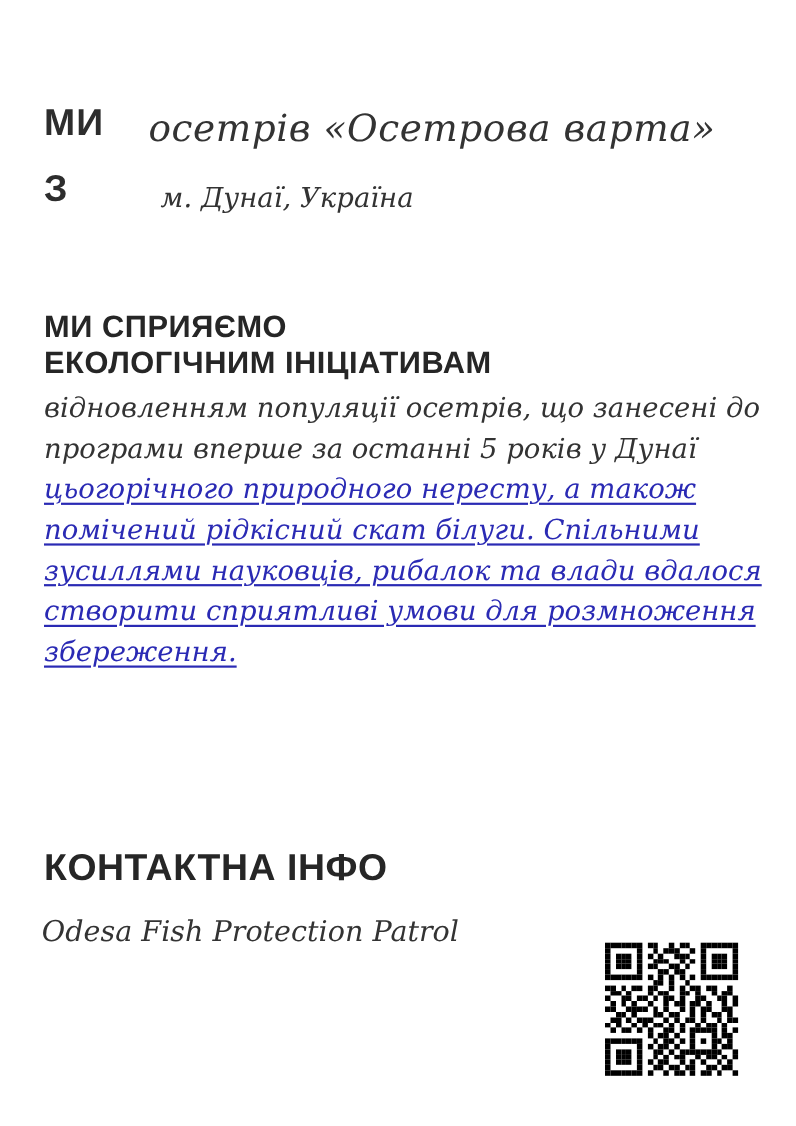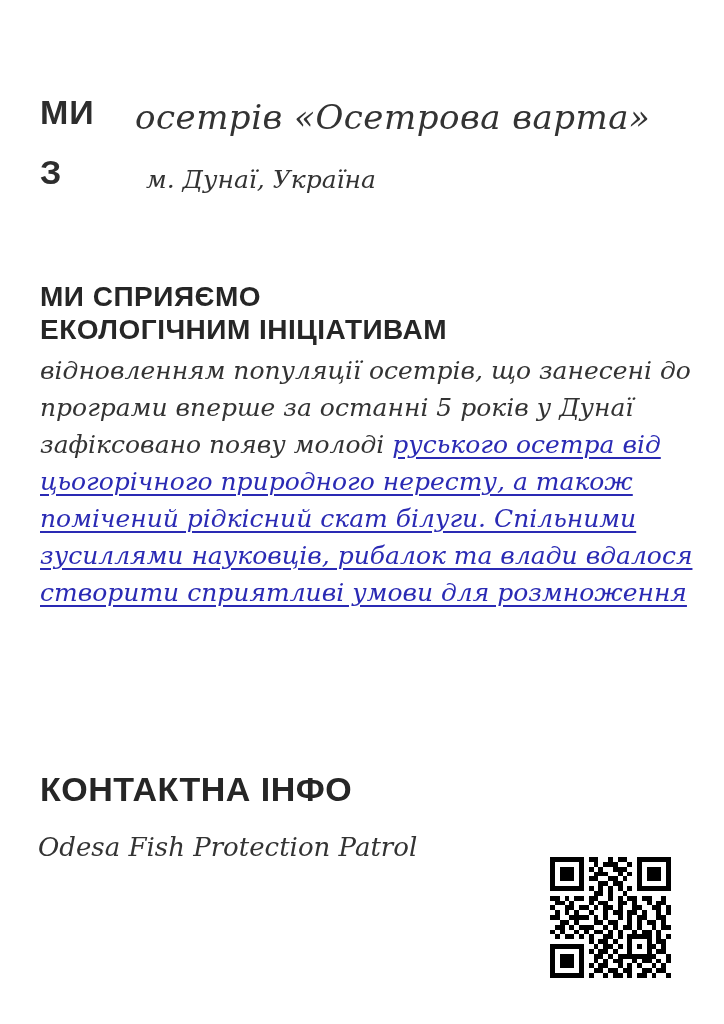--- a/index.html
+++ b/index.html
@@ -106,36 +106,36 @@
   <div>МИ СПРИЯЄМО</div>
   <div>ЕКОЛОГІЧНИМ ІНІЦІАТИВАМ</div>
 </div>
 
 <div class="abs script paragraph">
   <div class="line">
     <span class="seg-plain">відновленням популяції осетрів, що занесені до</span><span class="seg-link"></span>
   </div>
   <div class="line">
     <span class="seg-plain">програми вперше за останні 5 років у Дунаї</span><span class="seg-link"></span>
-  </div>
-  <div class="line">
-    <span class="seg-plain">зафіксовано появу молоді </span><span class="seg-link">руського осетра від</span>
   </div>
   <div class="line">
     <span class="seg-plain"></span><span class="seg-link">цьогорічного природного нересту, а також</span>
   </div>
   <div class="line">
     <span class="seg-plain"></span><span class="seg-link">помічений рідкісний скат білуги. Спільними</span>
   </div>
   <div class="line">
     <span class="seg-plain"></span><span class="seg-link">зусиллями науковців, рибалок та влади вдалося</span>
   </div>
   <div class="line">
     <span class="seg-plain"></span><span class="seg-link">створити сприятливі умови для розмноження</span>
   </div>
+  <div class="line">
+    <span class="seg-plain"></span><span class="seg-link">збереження.</span>
+  </div>
 </div>
 
 <div class="abs contact-heading">КОНТАКТНА ІНФО</div>
 <div class="abs script organization">Odesa Fish Protection Patrol</div>
 
 <div class="abs qr" aria-label="QR code">
     <div class="qr-row">
       <div class="m d" style="background: rgb(0, 0, 0);"></div>
       <div class="m d" style="background: rgb(0, 0, 0);"></div>
       <div class="m d" style="background: rgb(0, 0, 0);"></div>

